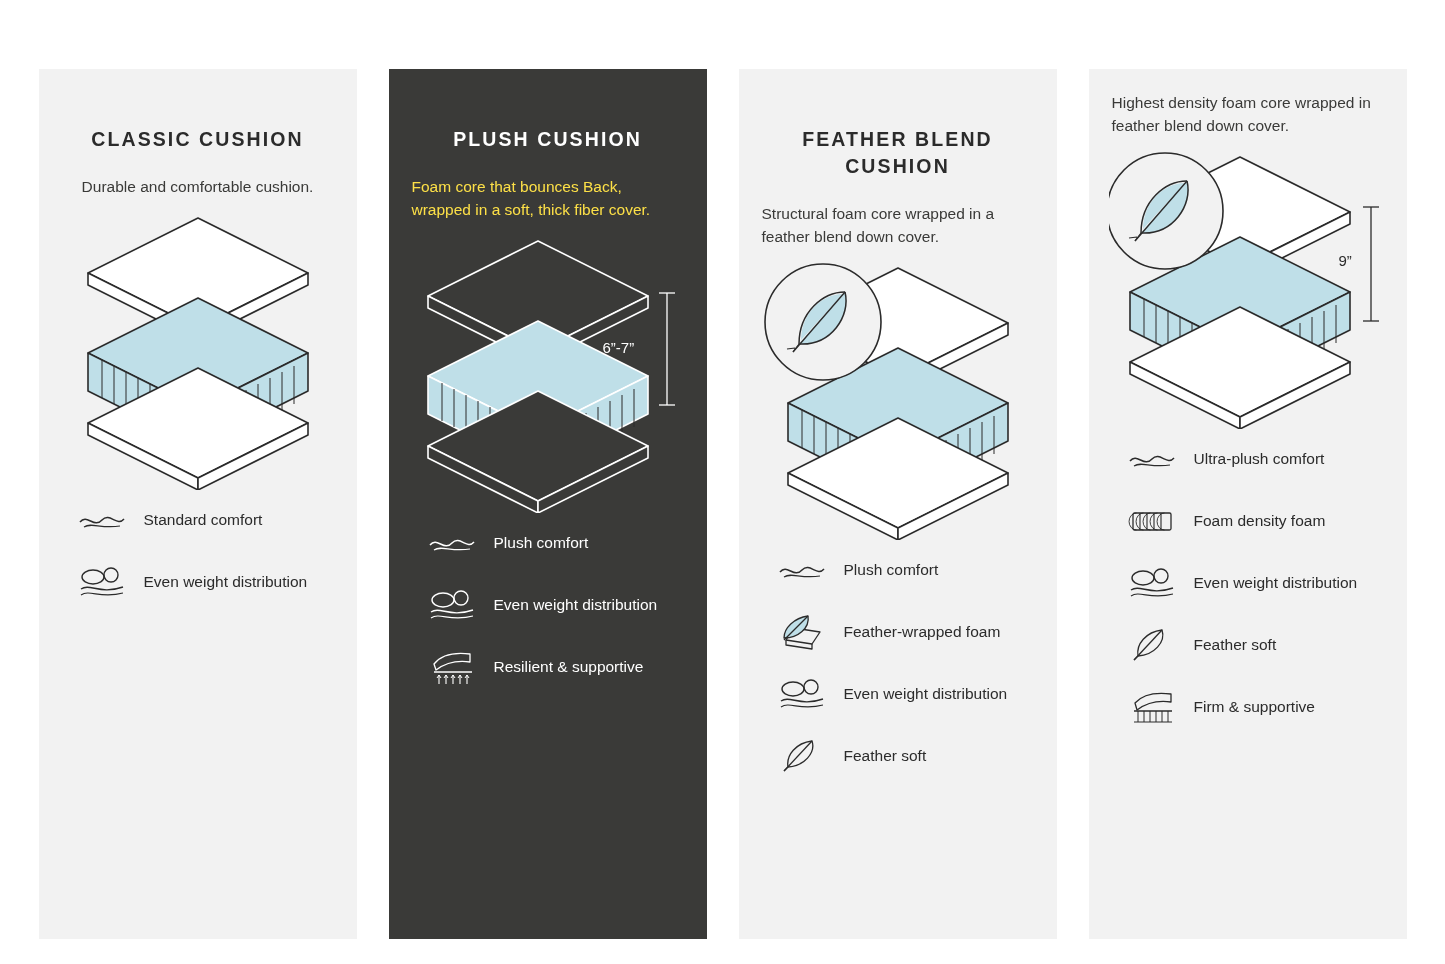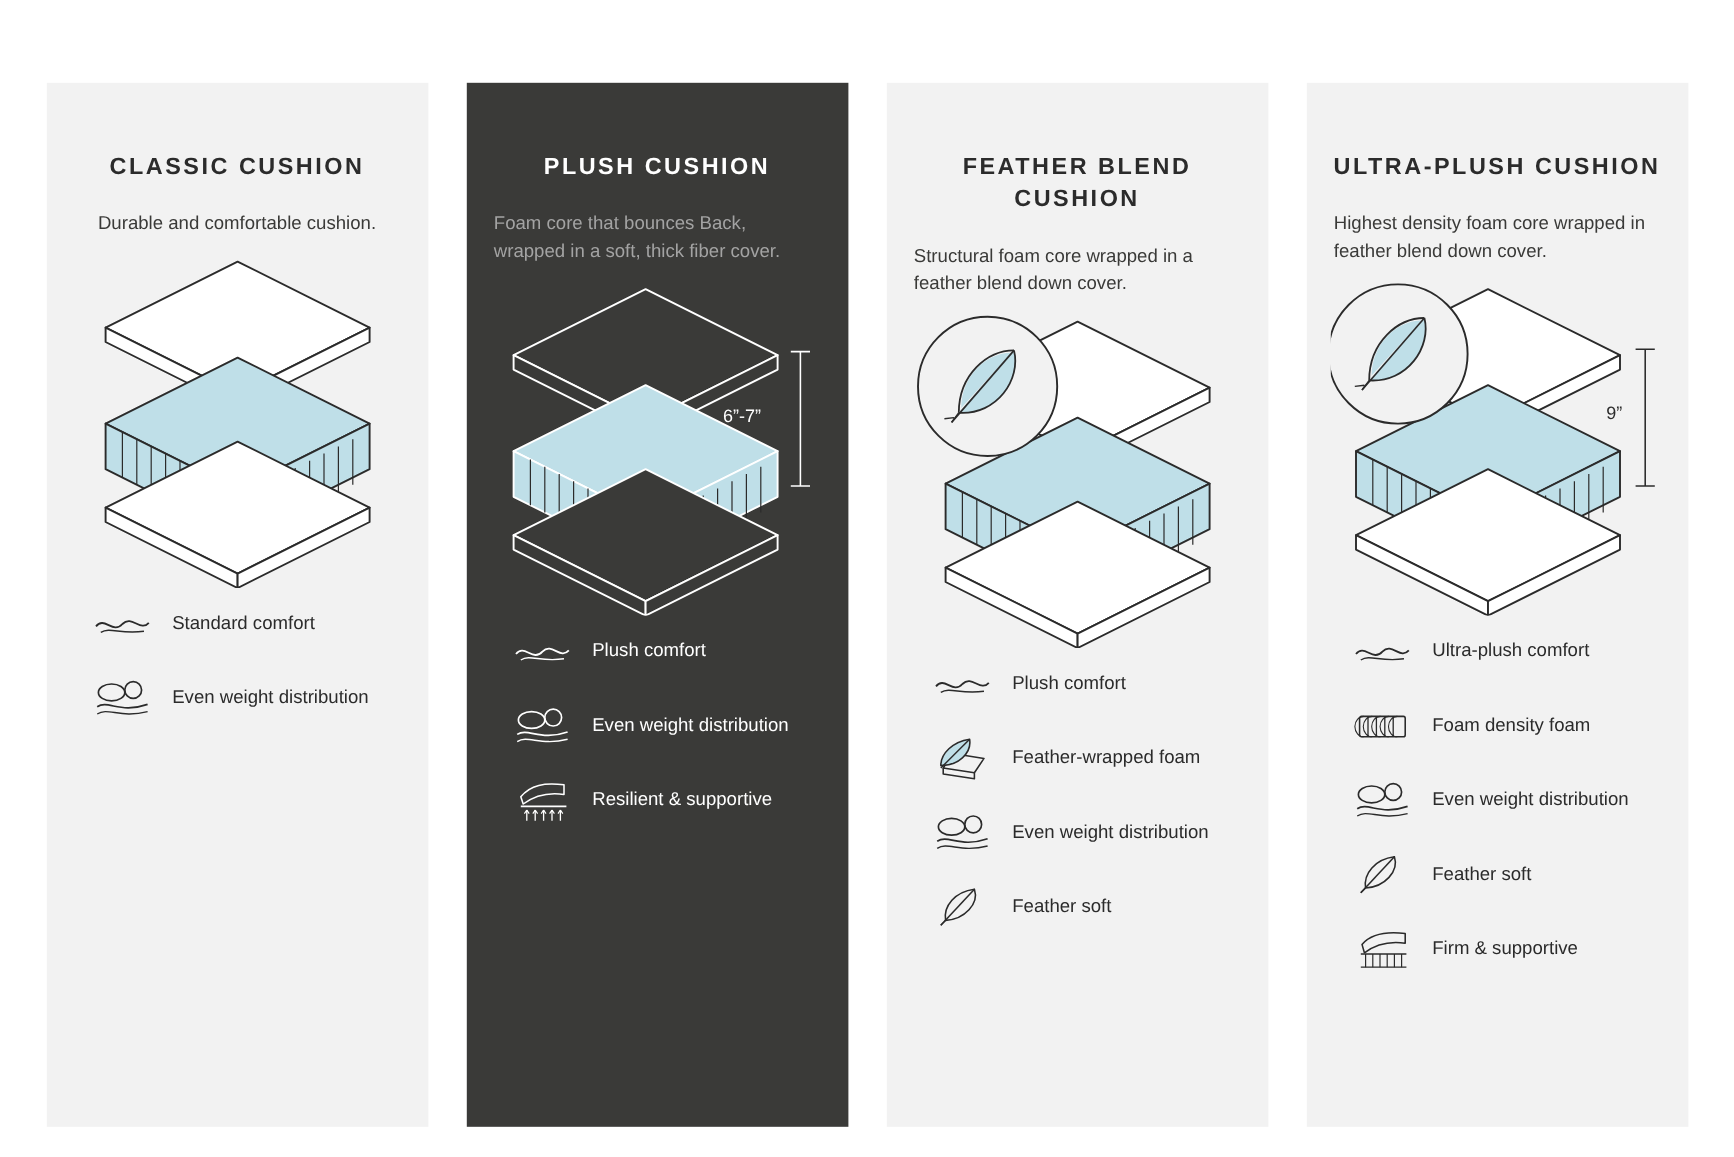--- a/index.html
+++ b/index.html
@@ -51,21 +51,21 @@
     color: #2b2b2b;
   }
   .card.dark .card-title { color: #ffffff; }
   .card-desc {
     margin-top: 22px;
     font-size: 15.5px;
     line-height: 23px;
     color: #3a3a38;
     max-width: 272px;
   }
-  .card.dark .card-desc { color: #a3a3a3; }
+  .card.dark .card-desc { color: #fde047; }
 
   .art {
     position: relative;
     width: 278px;
     height: 280px;
     margin-top: 12px;
   }
   .art svg { display: block; }
 
   .features {
@@ -336,21 +336,20 @@
             <path d="M34 3 L6 33"></path>
             <path d="M10 29 l-4 4" stroke-width="1.1"></path>
           </svg>
         </span>
         <span class="flabel">Feather soft</span>
       </div>
     </div>
   </div>
 
   <div class="card">
-    <div class="card-title">ULTRA-PLUSH CUSHION</div>
     <div class="card-desc">Highest density foam core wrapped in feather blend down cover.</div>
 
     <div class="art">
       <svg width="278" height="280" viewBox="0 0 278 280">
         <g fill="none" stroke="#2b2b2b" stroke-width="1.6" stroke-linejoin="round">
           <polygon points="131,8 241,63 131,118 21,63" fill="#ffffff"></polygon>
           <polygon points="21,63 21,75 131,130 131,118" fill="#ffffff"></polygon>
           <polygon points="131,118 131,130 241,75 241,63" fill="#ffffff"></polygon>
 
           <polygon points="131,88 241,143 131,198 21,143" fill="#bfdfe8"></polygon>

